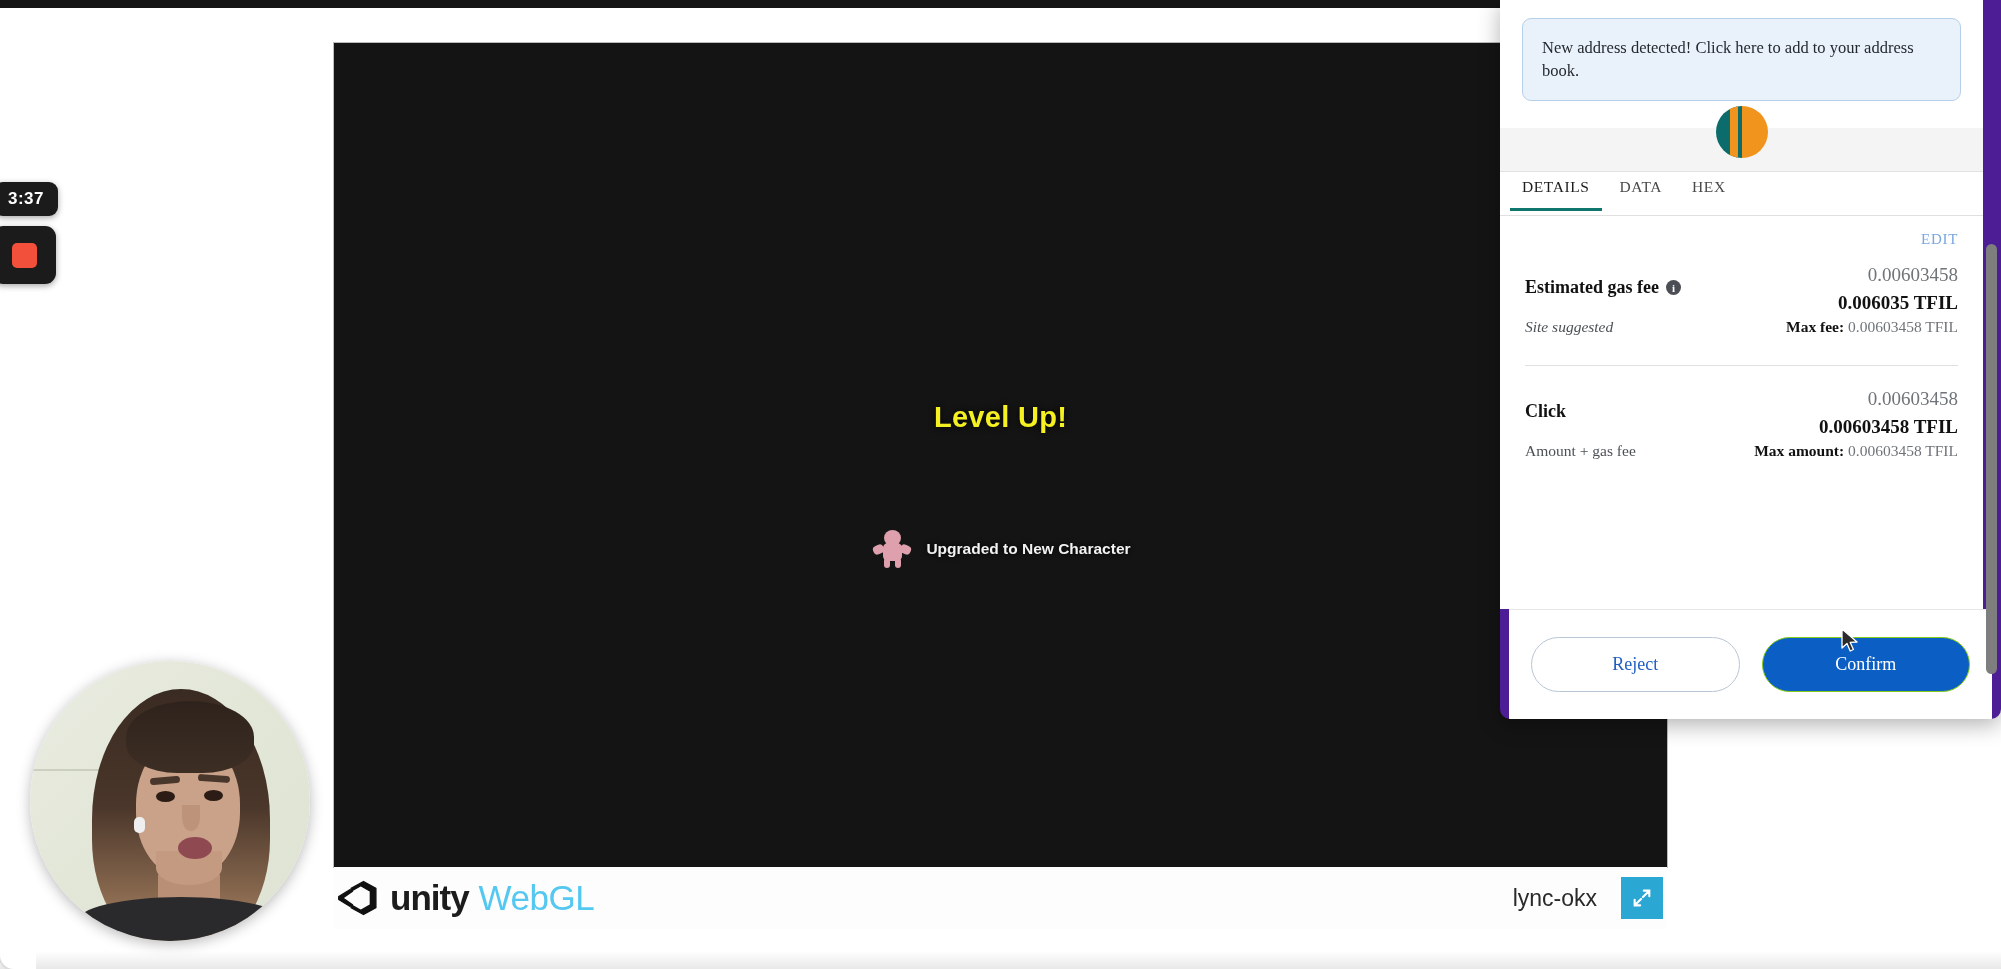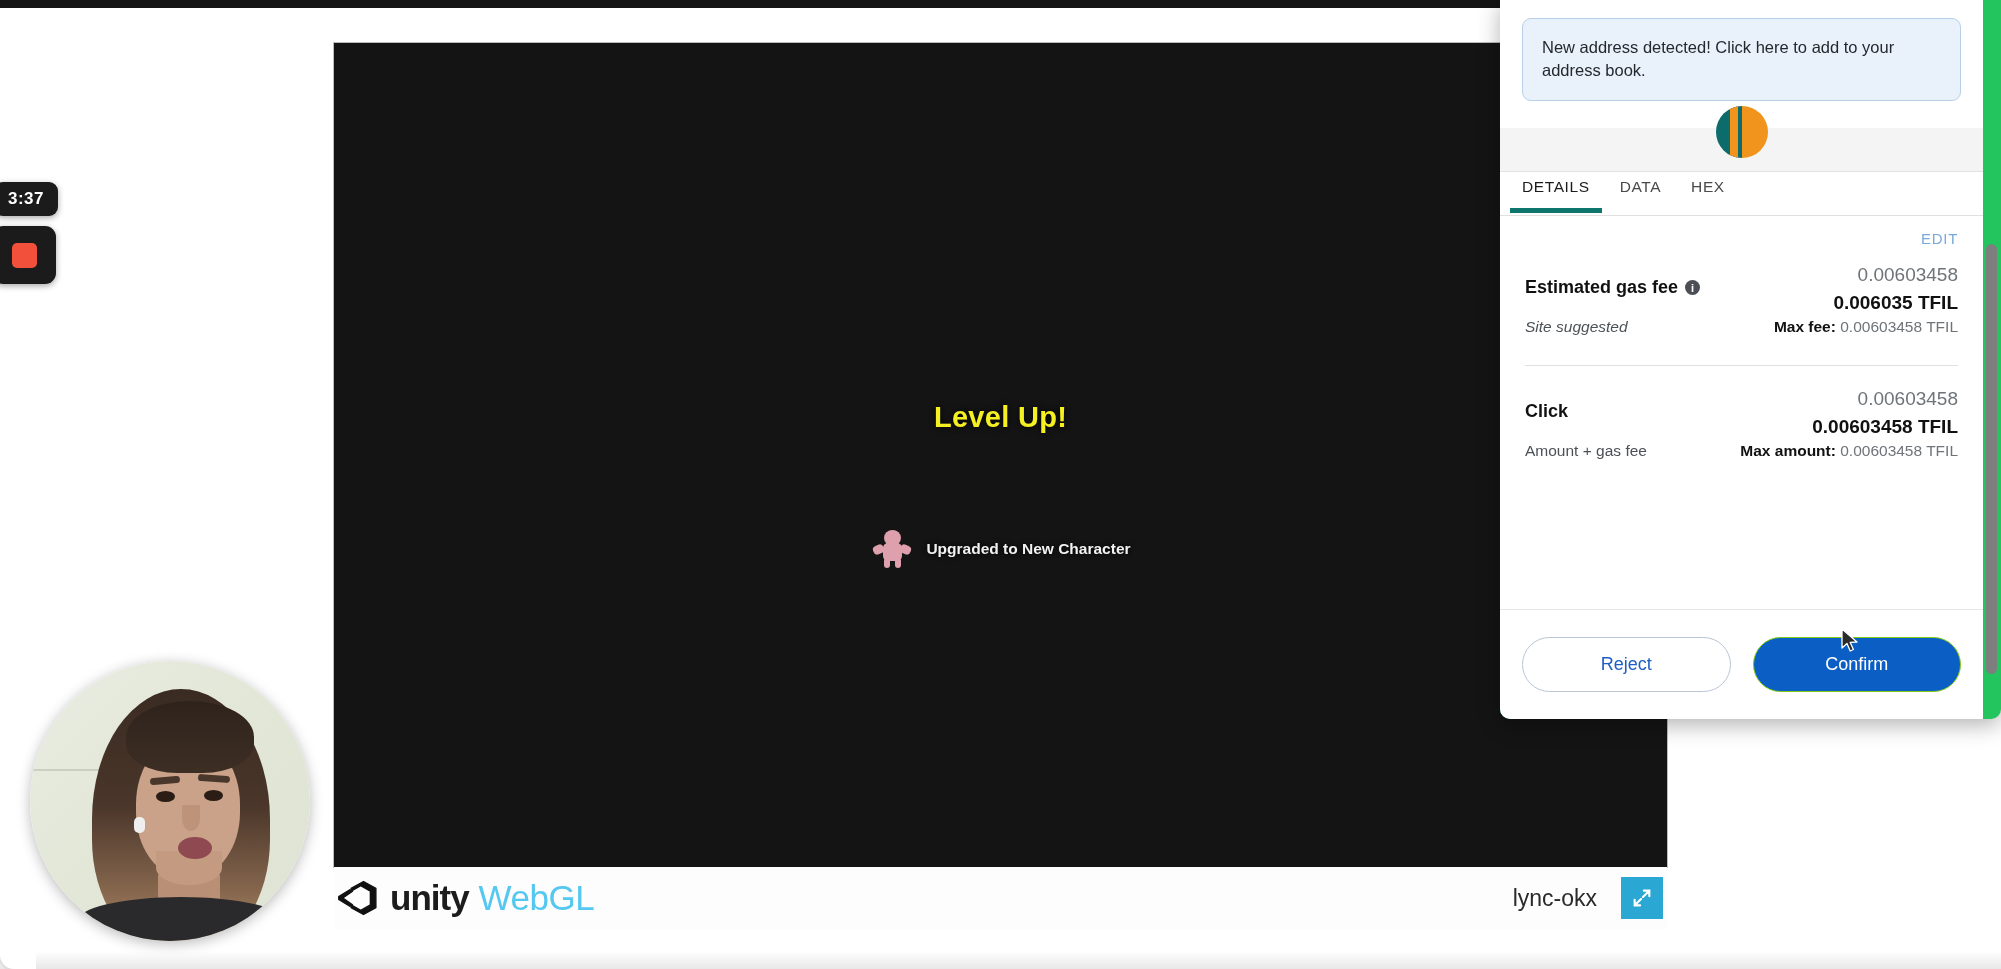--- a/index.html
+++ b/index.html
@@ -106,22 +106,22 @@
                   border-radius:0 0 50% 50%; background:#c49a81; }
   .webcam .bud { position:absolute; left:104px; top:156px; width:11px; height:16px;
                  border-radius:5px; background:#efefef; }
   .webcam .neck { position:absolute; left:128px; top:214px; width:62px; height:60px;
                   background:#b98f76; }
   .webcam .shoulder { position:absolute; left:46px; bottom:-6px; width:210px; height:50px;
                       border-radius:50% 50% 0 0; background:#2a2a2c; }
 
   
   .mm { position:absolute; left:1500px; top:0; width:501px; height:719px;
-        background:#22c55e; border-radius:0 0 10px 10px;
-        box-shadow:0 6px 22px rgba(0,0,0,.30); overflow:hidden; }
+        background:#4c1d95; border-radius:0 0 10px 10px;
+        box-shadow:0 6px 22px rgba(0,0,0,.30); overflow:hidden;font-family:Liberation Serif, serif; }
 
   .mm-alert-wrap { position:absolute; left:0; top:0; width:483px; height:128px;
                    background:#ffffff; padding:18px 22px 0 22px; }
   .mm-alert { background:#e9f1fb; border:1px solid #b7cfe8; border-radius:9px;
               padding:17px 19px; font-size:16.5px; line-height:1.42; color:#24292e;
               cursor:pointer; }
 
   .mm-origin { position:absolute; left:0; top:128px; width:483px; height:44px;
                background:#f4f4f4; border-bottom:1px solid #e2e2e2; }
   .mm-avatar { position:absolute; left:216px; top:-22px; width:52px; height:52px;
@@ -131,21 +131,21 @@
   .mm-avatar .h2 { position:absolute; left:50%; top:0; width:50%; height:100%;
                    background:#f0941e; }
   .mm-avatar .h3 { position:absolute; left:26%; top:0; width:16%; height:100%;
                    background:#f0941e; }
 
   .mm-tabs { position:absolute; left:0; top:172px; width:483px; height:44px;
              background:#ffffff; border-bottom:1px solid #e0e0e0;
              display:flex; align-items:flex-start; padding-left:10px; gap:6px; }
   .mm-tab { font-size:15.5px; color:#4a4a4a; letter-spacing:.6px; padding:6px 12px 12px 12px;
             cursor:pointer; }
-  .mm-tab.active { color:#1c1c1c; border-bottom:5px solid #0f766e; }
+  .mm-tab.active { color:#1c1c1c; border-bottom:3px solid #0f766e; }
 
   .mm-body { position:absolute; left:0; top:216px; width:483px; height:393px;
              background:#ffffff; padding:0 25px; }
   .mm-edit { text-align:right; padding-top:14px; }
   .mm-edit span { font-size:15px; color:#7aa7dd; letter-spacing:.7px; cursor:pointer; }
 
   .fee-block { padding-top:16px; }
   .fee-row { display:flex; justify-content:space-between; align-items:flex-start; }
   .fee-left { padding-top:13px; }
   .fee-label { font-size:18px; font-weight:bold; color:#111; display:flex;
@@ -162,21 +162,21 @@
   .fee-sub .sub-r { color:#6f7479; }
   .fee-sub .sub-r b { color:#111; }
 
   .mm-divider { height:1px; background:#e0e0e0; margin:29px 0 0 0; }
 
   .total-block { padding-top:22px; }
   .total-label { font-size:18px; font-weight:bold; color:#111; }
   .total-fiat { font-size:19px; color:#6f7479; }
   .total-native { font-size:19px; font-weight:bold; color:#111; margin-top:6px; }
 
-  .mm-actions { position:absolute; left:0; top:609px; width:483px; height:110px;
+  .mm-actions { position:absolute; left:9px; top:609px; width:483px; height:110px;
                 background:#ffffff; border-top:1px solid #e6e6e6;
                 display:flex; align-items:center; gap:22px; padding:0 22px; }
   .btn { flex:1; height:55px; border-radius:28px; font-size:18px; cursor:pointer;
          display:flex; align-items:center; justify-content:center; }
   .btn-reject { background:#fff; color:#1f5fc4; border:1px solid #b9c6d6; }
   .btn-confirm { background:#0b5fc4; color:#fff; border:1px solid #84cc16; }
 
   .mm-scrollbar { position:absolute; right:4px; top:244px; width:11px; height:430px;
                   background:#7e7e7e; border-radius:6px; cursor:pointer; }
 

